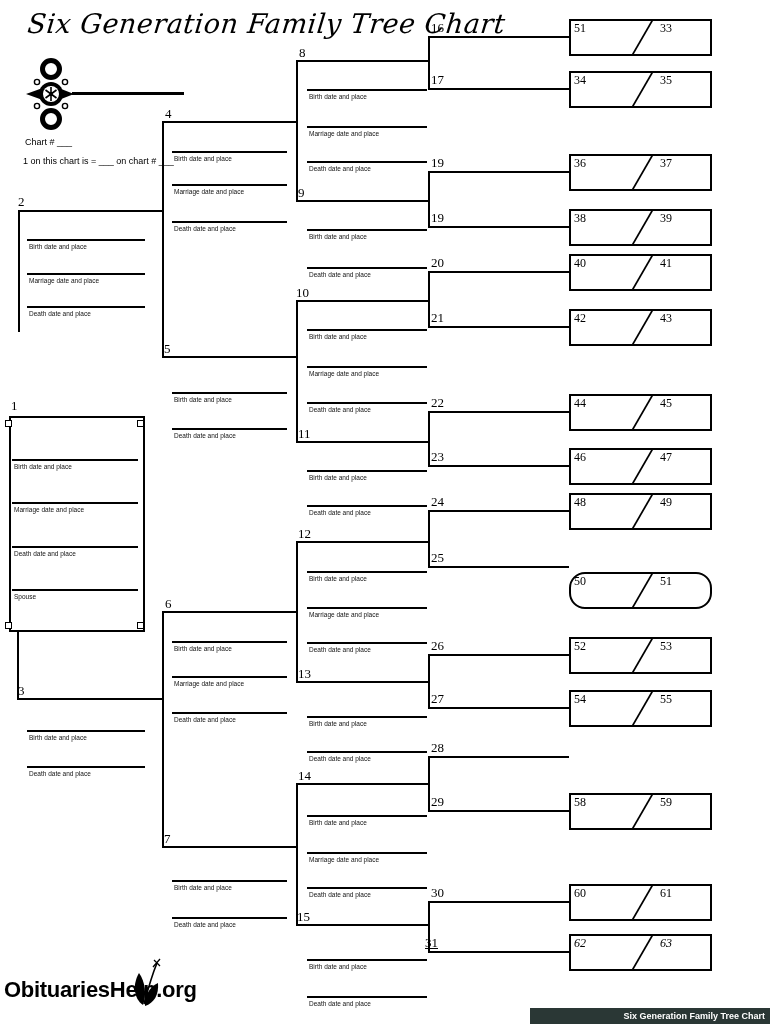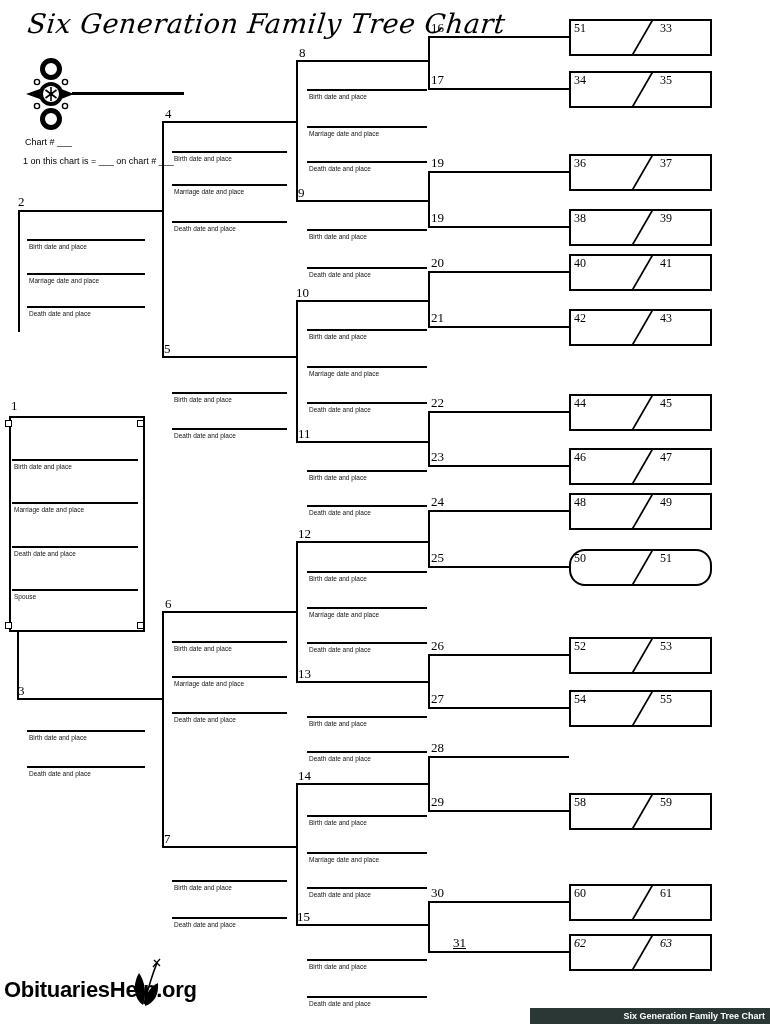--- a/index.html
+++ b/index.html
@@ -227,21 +227,21 @@
   <div class="num" style="left:431px;top:639px;">26</div>
   <div class="hl" style="left:428px;top:654px;width:141px;"></div>
   <div class="num" style="left:431px;top:692px;">27</div>
   <div class="hl" style="left:428px;top:707px;width:141px;"></div>
   <div class="num" style="left:431px;top:741px;">28</div>
   <div class="hl" style="left:428px;top:756px;width:141px;"></div>
   <div class="num" style="left:431px;top:795px;">29</div>
   <div class="hl" style="left:428px;top:810px;width:141px;"></div>
   <div class="num" style="left:431px;top:886px;">30</div>
   <div class="hl" style="left:428px;top:901px;width:141px;"></div>
-  <div class="num" style="left:453px;top:936px;text-decoration:underline;">31</div>
+  <div class="num" style="left:425px;top:936px;text-decoration:underline;">31</div>
   <div class="hl" style="left:428px;top:951px;width:141px;"></div>
 
   <div class="abox" style="top:19px;">
     <span class="bn bn-l">51</span>
     <span class="diag"></span>
     <span class="bn bn-r">33</span>
   </div>
   <div class="abox" style="top:71px;">
     <span class="bn bn-l">34</span>
     <span class="diag"></span>
@@ -275,21 +275,21 @@
   <div class="abox" style="top:448px;">
     <span class="bn bn-l">46</span>
     <span class="diag"></span>
     <span class="bn bn-r">47</span>
   </div>
   <div class="abox" style="top:493px;">
     <span class="bn bn-l">48</span>
     <span class="diag"></span>
     <span class="bn bn-r">49</span>
   </div>
-  <div class="abox" style="top:549px;border-radius:16px;">
+  <div class="abox" style="top:572px;border-radius:16px;">
     <span class="bn bn-l">50</span>
     <span class="diag"></span>
     <span class="bn bn-r">51</span>
   </div>
   <div class="abox" style="top:637px;">
     <span class="bn bn-l">52</span>
     <span class="diag"></span>
     <span class="bn bn-r">53</span>
   </div>
   <div class="abox" style="top:690px;">

